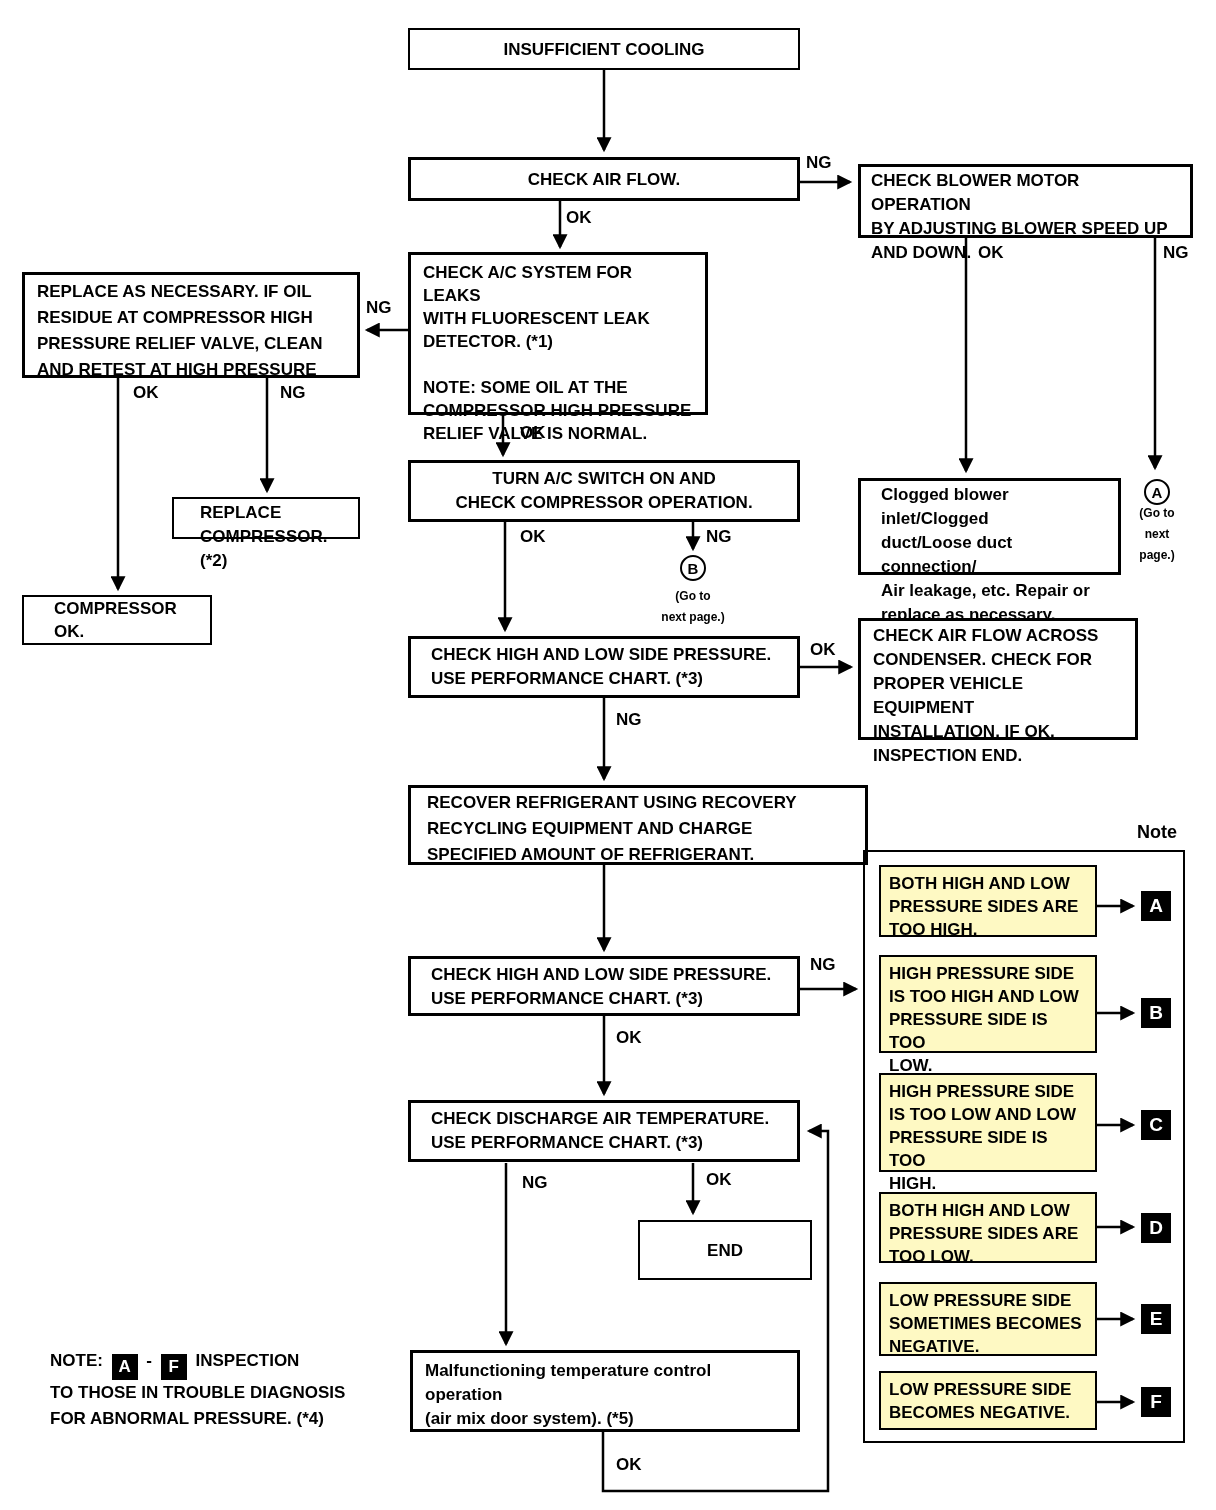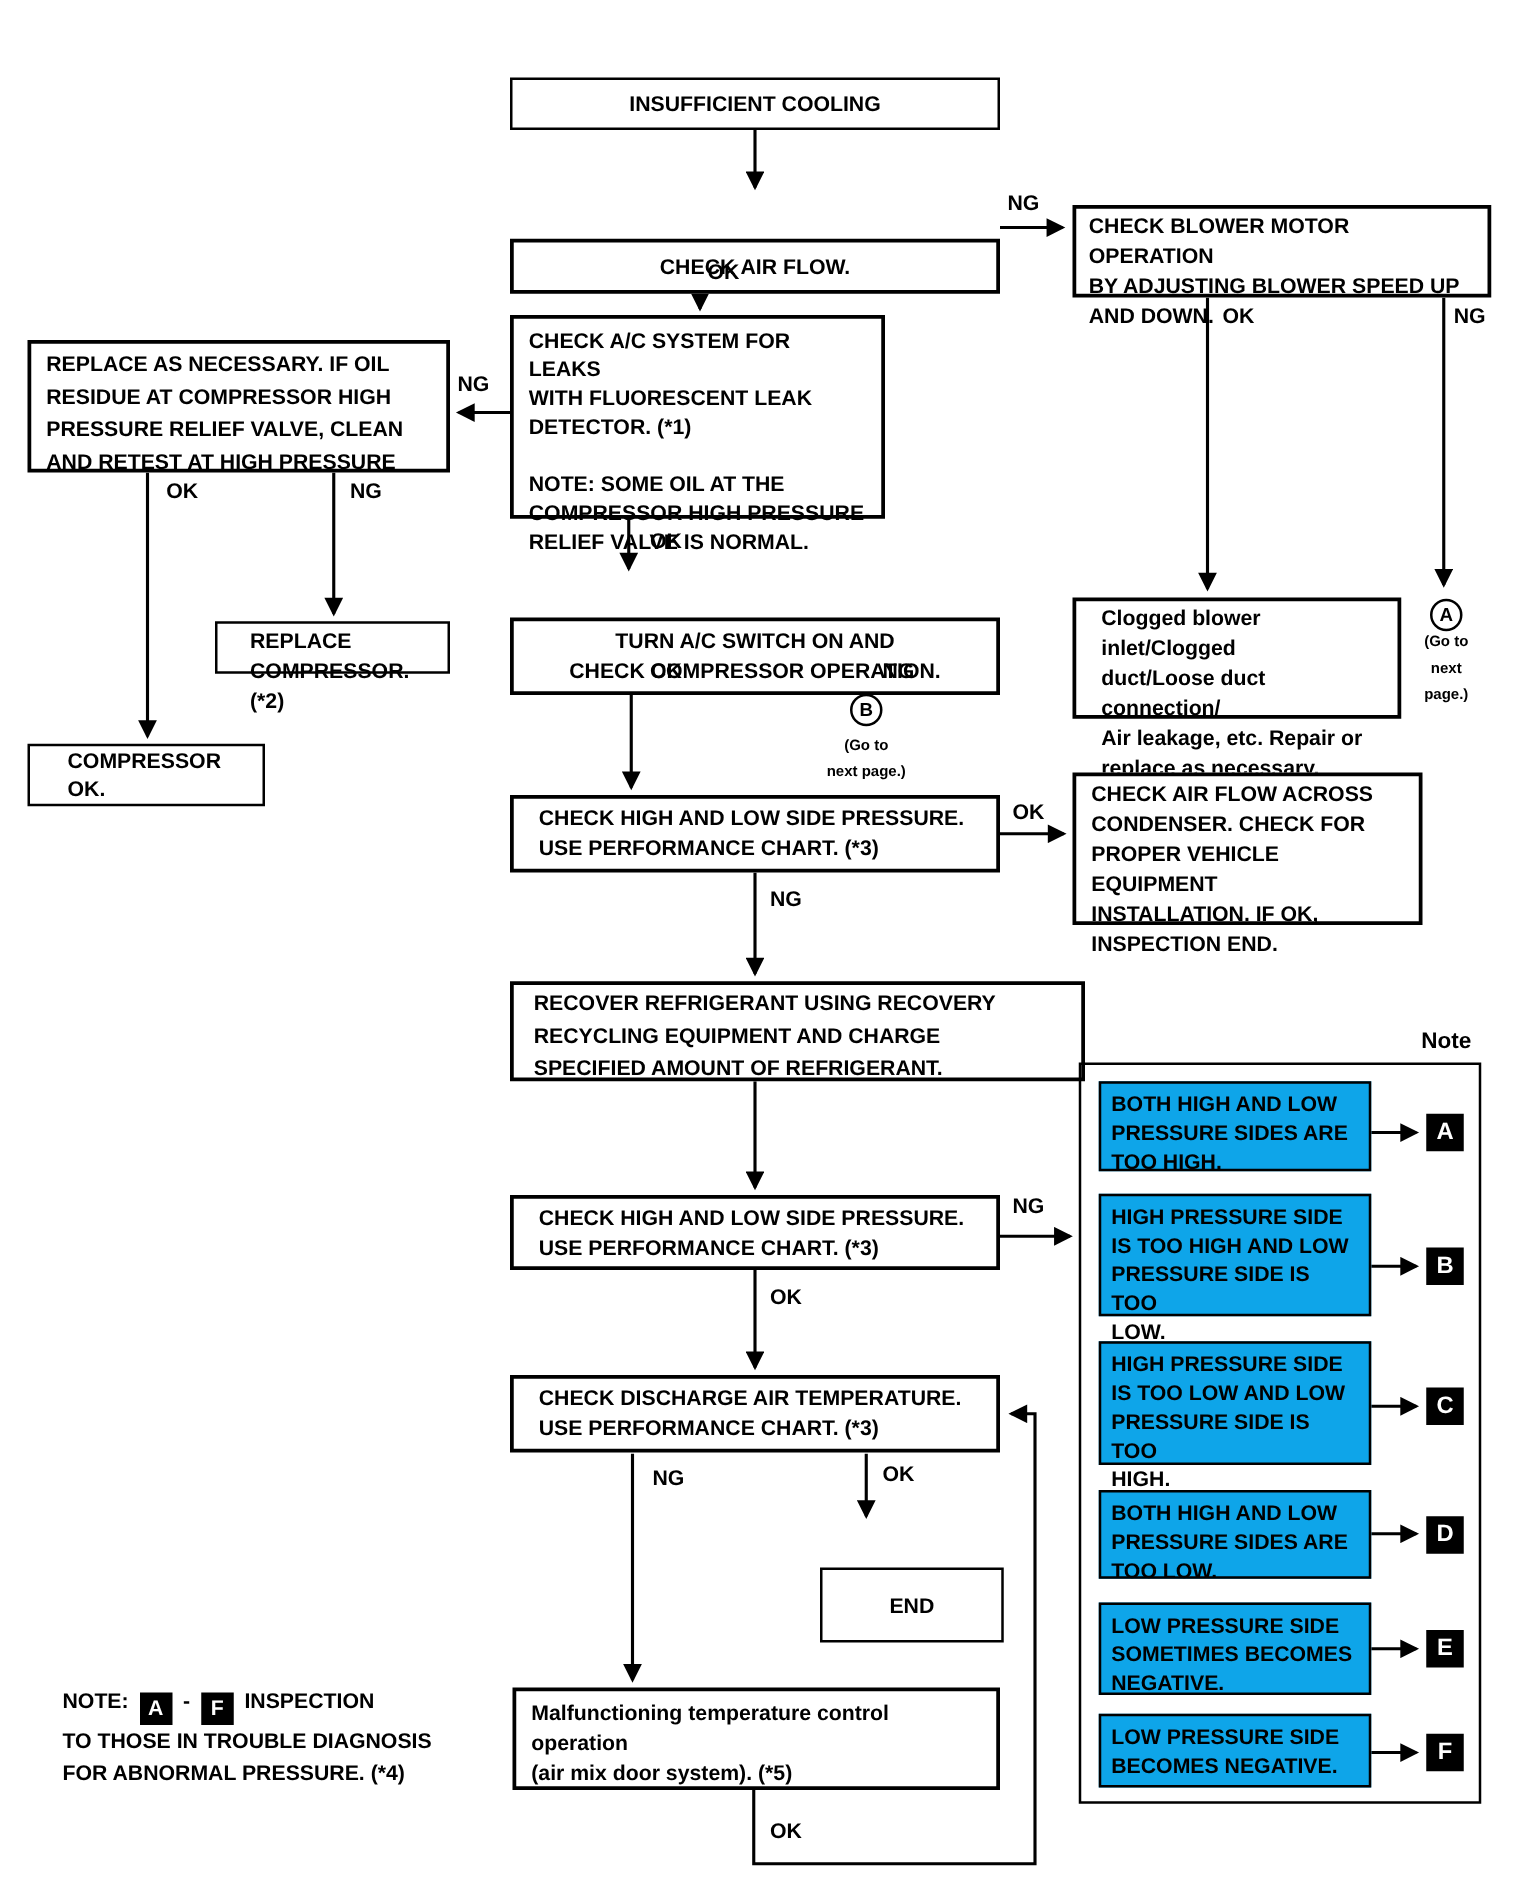--- a/index.html
+++ b/index.html
@@ -2,35 +2,35 @@
 <html><head>
 <meta charset="utf-8">
 <style>
   html,body{margin:0;padding:0;background:#ffffff;}
   #page{position:relative;width:1216px;height:1510px;background:#ffffff;
         font-family:"Liberation Sans", sans-serif;color:#000;}
   .box{position:absolute;background:#fff;border:3px solid #000;box-sizing:border-box;
        font-weight:bold;font-size:17px;line-height:23px;padding:6px 10px;}
   .thin{border-width:2px;}
   .pre{white-space:pre-line;}
-  .center{display:flex;align-items:center;justify-content:center;text-align:center;padding:4px;margin-top:34px;}
+  .center{display:flex;align-items:center;justify-content:center;text-align:center;padding:4px;}
   .lbl{position:absolute;font-weight:bold;font-size:17px;white-space:nowrap;}
   .chip{position:absolute;width:30px;height:30px;background:#000;color:#fff;
         display:flex;align-items:center;justify-content:center;
         font-weight:bold;font-size:19px;}
   .chip-inline{display:inline-flex;width:26px;height:26px;background:#000;color:#fff;
         align-items:center;justify-content:center;font-weight:bold;font-size:17px;
         vertical-align:-6px;margin:0 4px;}
   .circ{position:absolute;width:26px;height:26px;border:2px solid #000;border-radius:50%;
         box-sizing:border-box;background:#fff;display:flex;align-items:center;justify-content:center;
         font-weight:bold;font-size:15px;}
   .goto{position:absolute;font-weight:bold;font-size:12px;text-align:center;
         white-space:pre-line;line-height:21px;}
   svg.wires{position:absolute;left:0;top:0;pointer-events:none;}
-  .notebox{position:absolute;background:#0ea5e9;border:2px solid #000;box-sizing:border-box;
+  .notebox{position:absolute;background:#fef9c3;border:2px solid #000;box-sizing:border-box;
         font-weight:bold;font-size:17px;line-height:23px;padding:5px 8px;white-space:pre-line;}
 </style>
 </head>
 <body>
 
 <div id="page">
 
   <svg class="wires" width="1216" height="1510" viewBox="0 0 1216 1510">
     <defs>
       <marker id="ah" viewBox="0 0 10 10" refX="8.5" refY="5" markerWidth="7" markerHeight="6" orient="auto">
@@ -112,21 +112,21 @@
   <div class="box pre" style="left:408px;top:785px;width:460px;height:80px;line-height:26px;padding:2px 16px;">RECOVER REFRIGERANT USING RECOVERY
 RECYCLING EQUIPMENT AND CHARGE
 SPECIFIED AMOUNT OF REFRIGERANT.</div>
 
   <div class="box pre" style="left:408px;top:956px;width:392px;height:60px;line-height:24px;padding:4px 20px;">CHECK HIGH AND LOW SIDE PRESSURE.
 USE PERFORMANCE CHART. (*3)</div>
 
   <div class="box pre" style="left:408px;top:1100px;width:392px;height:62px;line-height:24px;padding:4px 20px;">CHECK DISCHARGE AIR TEMPERATURE.
 USE PERFORMANCE CHART. (*3)</div>
 
-  <div class="box thin center" style="left:656px;top:1220px;width:147px;height:60px;">END</div>
+  <div class="box thin center" style="left:638px;top:1220px;width:174px;height:60px;">END</div>
 
   <div class="box pre" style="left:410px;top:1350px;width:390px;height:82px;line-height:24px;padding:6px 12px;">Malfunctioning temperature control operation
 (air mix door system). (*5)</div>
 
   <div class="circ" style="left:1144px;top:479px;">A</div>
   <div class="goto" style="left:1125px;top:503px;width:64px;">(Go to
 next
 page.)</div>
 
   <div class="circ" style="left:680px;top:555px;">B</div>

